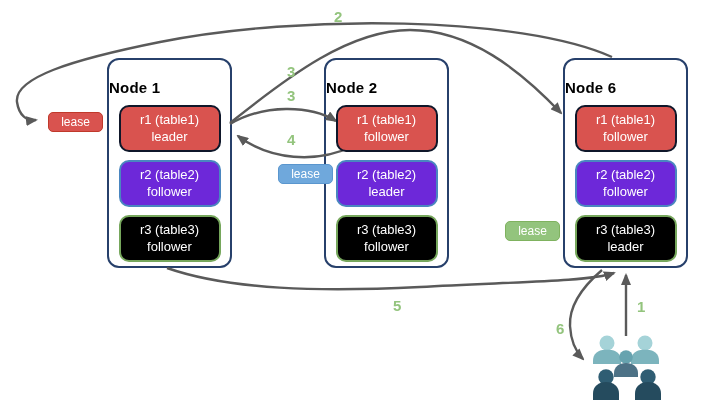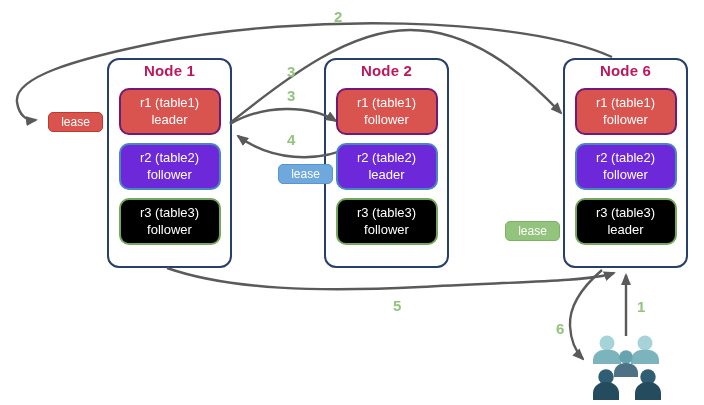--- a/index.html
+++ b/index.html
@@ -5,31 +5,31 @@
   html,body{margin:0;padding:0;background:#ffffff;}
   body{font-family:"Liberation Sans","DejaVu Sans",sans-serif;}
   #canvas{position:relative;width:704px;height:405px;background:#ffffff;overflow:hidden;}
 
   .node{
     position:absolute;top:58px;width:125px;height:210px;
     background:#ffffff;border:2px solid #27406b;border-radius:12px;
     box-sizing:border-box;
   }
   .node-title{
-    margin-top:2px;text-align:center;font-size:15px;font-weight:bold;color:#be185d;
+    margin-top:19px;text-align:left;font-size:15px;font-weight:bold;color:#000000;
     letter-spacing:0.2px;
   }
   .replicas{margin-top:9px;}
   .replica{
     position:relative;z-index:5;
     width:102px;height:47px;margin:0 auto 8px auto;border-radius:10px;
     display:flex;flex-direction:column;align-items:center;justify-content:center;
     color:#ffffff;font-size:13px;line-height:1.25;box-sizing:border-box;text-align:center;
   }
-  .replica.red{background:#d9534f;border:2px solid #701a75;justify-content:center;}
+  .replica.red{background:#d9534f;border:2px solid #0f172a;justify-content:center;}
   .replica.blue{background:#6d28d9;border:2px solid #4a86c0;}
   .replica.green{background:#000000;border:2px solid #76a75c;}
 
   .lease{
     position:absolute;z-index:6;width:55px;height:20px;border-radius:5px;
     display:flex;align-items:center;justify-content:center;
     color:#ffffff;font-size:12px;box-sizing:border-box;
   }
   .lease-red{left:48px;top:112px;background:#d9534f;border:1.5px solid #c0392b;}
   .lease-blue{left:278px;top:164px;background:#6fa8dc;border:1.5px solid #5a96ce;}

